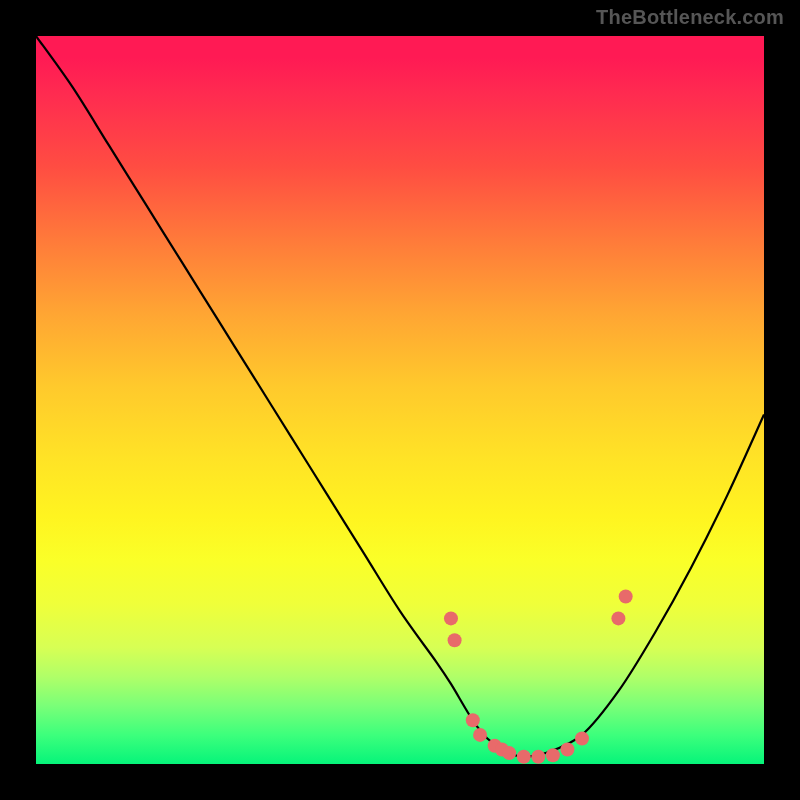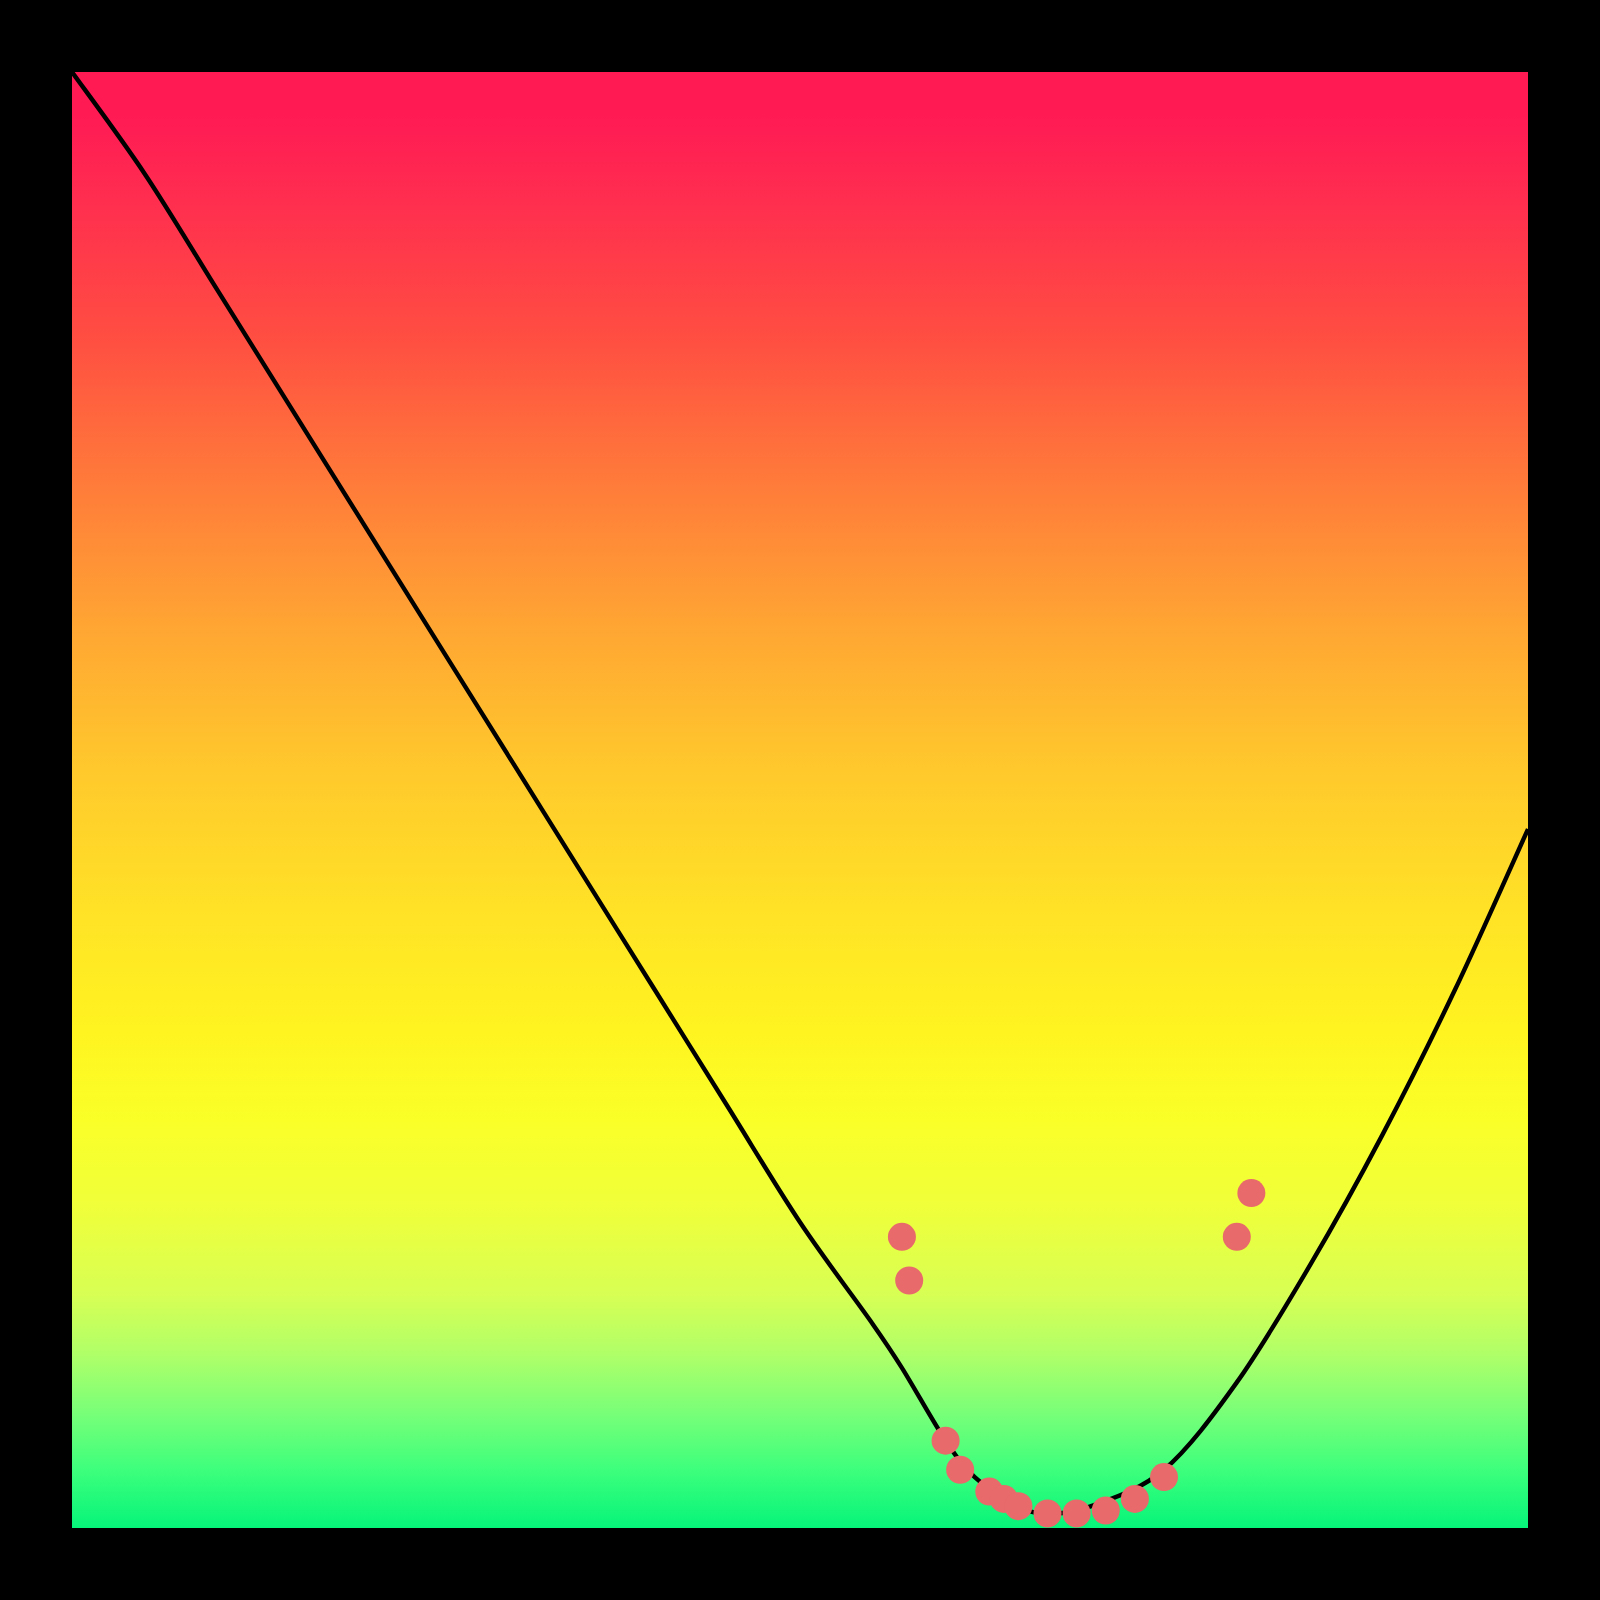--- a/index.html
+++ b/index.html
@@ -65,20 +65,21 @@
   }
   .marker {
     fill: #e86a6a;
     stroke: none;
   }
 </style>
 </head>
 <body>
 
 <div class="frame">
+  <div class="watermark">TheBottleneck.com</div>
 
   <div class="plot-area">
     <div class="gradient"></div>
     <svg class="curve" viewBox="0 0 728 728" preserveAspectRatio="none">
       <path class="curve-path" d="M 0.00 0.00 C 6.07 8.49, 24.27 32.76, 36.40 50.96 C 48.53 69.16, 60.67 89.79, 72.80 109.20 C 84.93 128.61, 97.07 148.03, 109.20 167.44 C 121.33 186.85, 133.47 206.27, 145.60 225.68 C 157.73 245.09, 169.87 264.51, 182.00 283.92 C 194.13 303.33, 206.27 322.75, 218.40 342.16 C 230.53 361.57, 242.67 380.99, 254.80 400.40 C 266.93 419.81, 279.07 439.23, 291.20 458.64 C 303.33 478.05, 315.47 497.47, 327.60 516.88 C 339.73 536.29, 351.87 556.92, 364.00 575.12 C 376.13 593.32, 391.91 613.95, 400.40 626.08 C 408.89 638.21, 408.89 638.21, 414.96 647.92 C 421.03 657.63, 430.73 675.22, 436.80 684.32 C 442.87 693.42, 445.29 697.06, 451.36 702.52 C 457.43 707.98, 467.13 714.05, 473.20 717.08 C 479.27 720.11, 481.69 720.72, 487.76 720.72 C 493.83 720.72, 499.89 720.72, 509.60 717.08 C 519.31 713.44, 533.87 709.19, 546.00 698.88 C 558.13 688.57, 570.27 672.19, 582.40 655.20 C 594.53 638.21, 606.67 617.59, 618.80 596.96 C 630.93 576.33, 643.07 554.49, 655.20 531.44 C 667.33 508.39, 679.47 484.12, 691.60 458.64 C 703.73 433.16, 721.93 391.91, 728.00 378.56" stroke="#000000"></path>
       <g>
           <circle cx="414.96" cy="582.40" r="7" class="marker" fill="#e86a6a"></circle>
           <circle cx="418.60" cy="604.24" r="7" class="marker" fill="#e86a6a"></circle>
           <circle cx="436.80" cy="684.32" r="7" class="marker" fill="#e86a6a"></circle>
           <circle cx="444.08" cy="698.88" r="7" class="marker" fill="#e86a6a"></circle>

